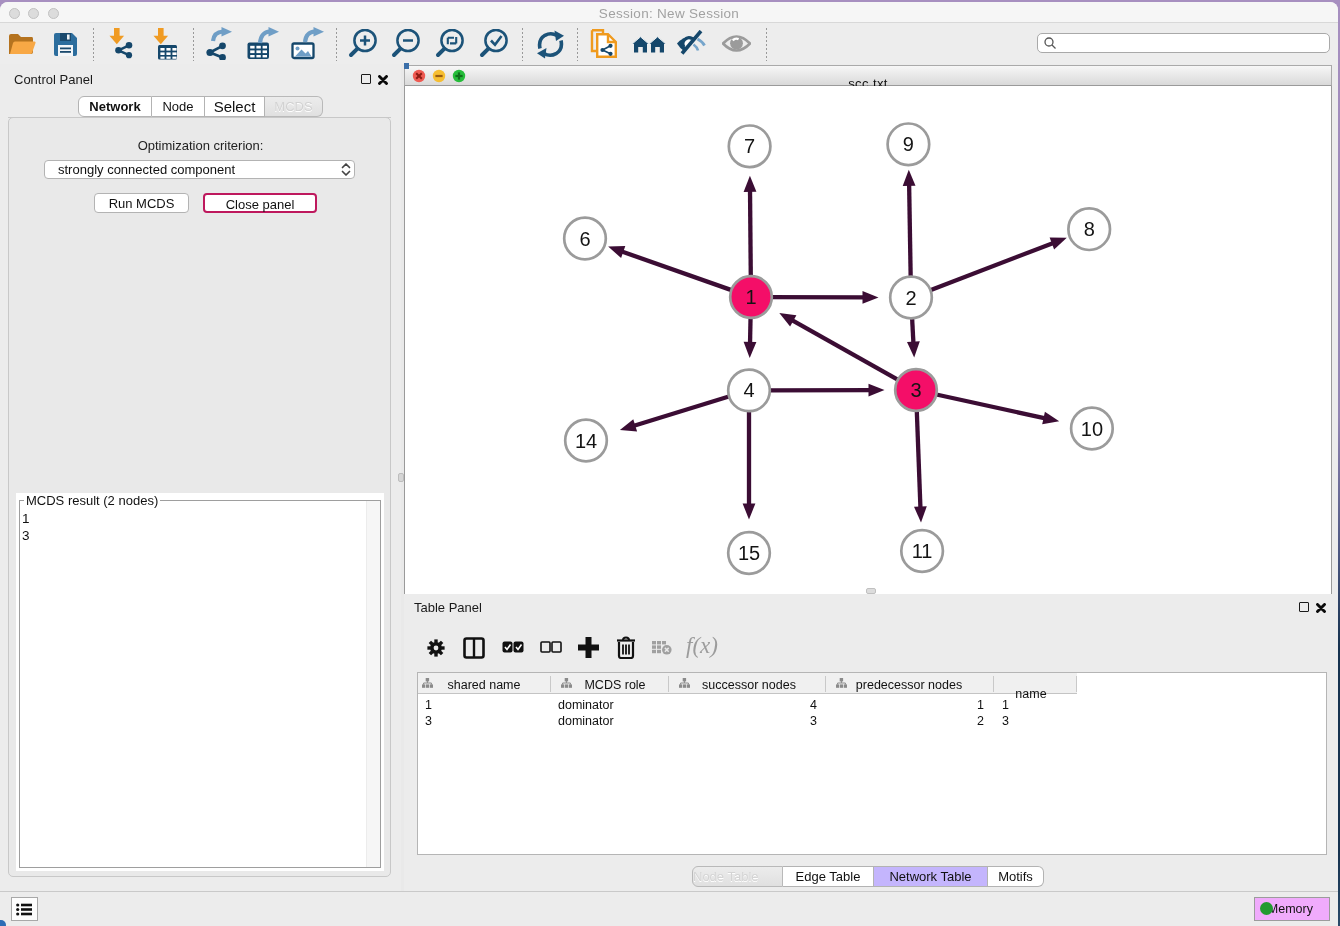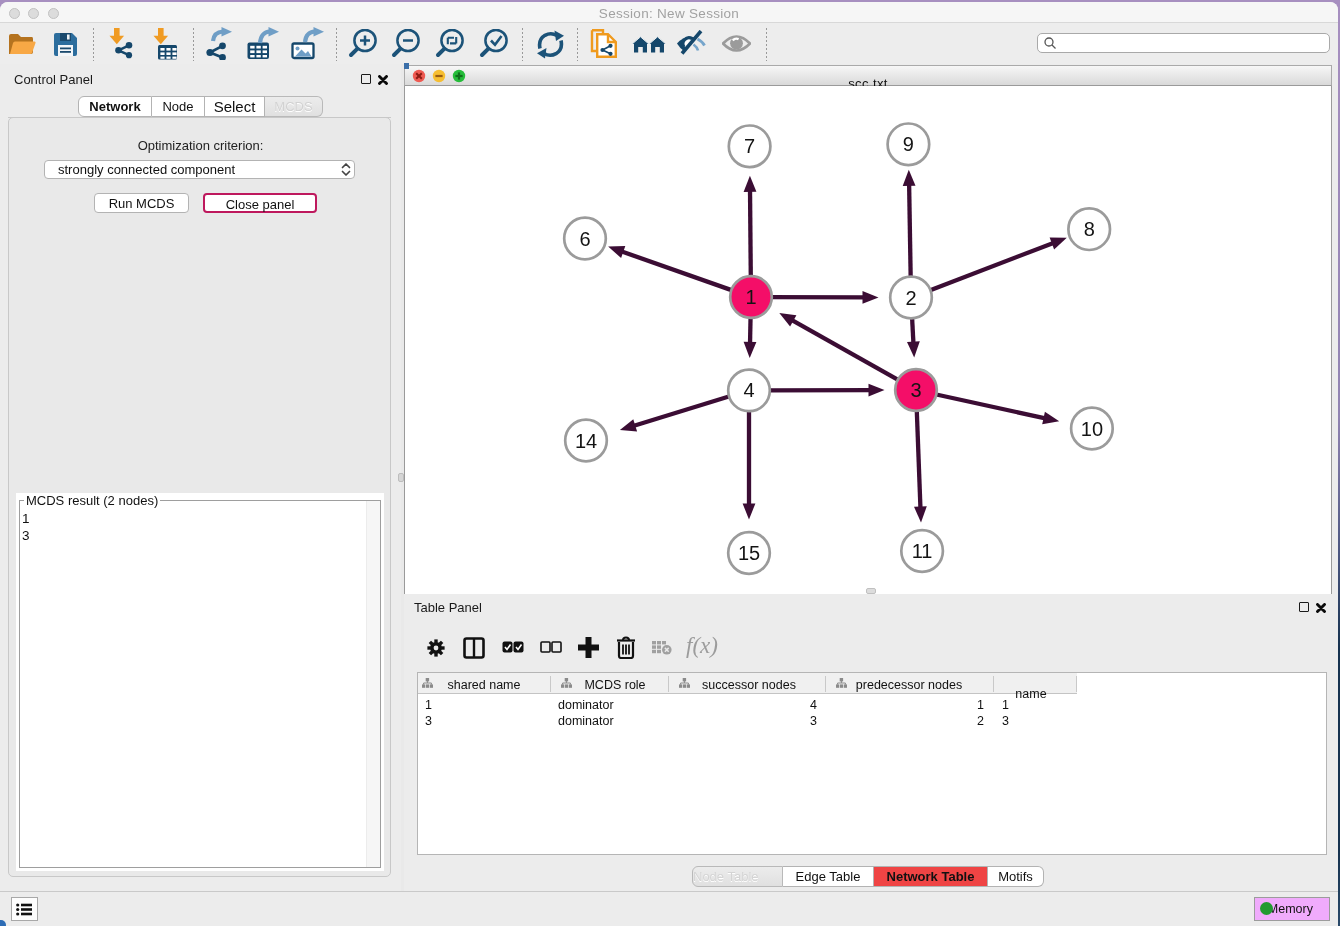--- a/index.html
+++ b/index.html
@@ -424,21 +424,21 @@
 <div class="abs" style="left:826px;top:698px;width:158px;text-align:right;font-size:12.5px;color:#111;">1</div>
 <div class="abs" style="left:1002px;top:698px;font-size:12.5px;color:#111;">1</div>
 <div class="abs" style="left:425px;top:714px;font-size:12.5px;color:#111;">3</div>
 <div class="abs" style="left:558px;top:714px;font-size:12.5px;color:#111;">dominator</div>
 <div class="abs" style="left:669px;top:714px;width:148px;text-align:right;font-size:12.5px;color:#111;">3</div>
 <div class="abs" style="left:826px;top:714px;width:158px;text-align:right;font-size:12.5px;color:#111;">2</div>
 <div class="abs" style="left:1002px;top:714px;font-size:12.5px;color:#111;">3</div>
 
 <div class="abs" style="left:692px;top:866px;width:91px;height:21px;background:linear-gradient(#ececec,#e0e0e0);border:1px solid #b9b9b9;border-radius:6px 0 0 6px;text-align:left;font-size:13px;color:#d4d4d4;line-height:20px;text-shadow:0 1px 0 #fff;">Node Table</div>
 <div class="abs" style="left:783px;top:866px;width:91px;height:21px;background:#fff;border:1px solid #b3b3b3;border-left:none;text-align:center;font-size:13px;color:#111;line-height:20px;">Edge Table</div>
-<div class="abs" style="left:874px;top:866px;width:114px;height:21px;background:#ef4444;border:1px solid #b3b3b3;border-left:none;text-align:center;font-size:13px;color:#111;line-height:20px;font-weight:bold;">Network Table</div>
+<div class="abs" style="left:874px;top:866px;width:114px;height:21px;background:#c4b5fd;border:1px solid #b3b3b3;border-left:none;text-align:center;font-size:13px;color:#111;line-height:20px;">Network Table</div>
 <div class="abs" style="left:988px;top:866px;width:56px;height:21px;background:#fff;border:1px solid #b3b3b3;border-left:none;border-radius:0 6px 6px 0;text-align:center;font-size:13px;color:#111;line-height:20px;">Motifs</div>
 
 <div class="abs" style="left:0;top:891px;width:1338px;height:35px;background:#ececec;border-top:1px solid #c9c9c9;"></div>
 <div class="abs" style="left:11px;top:897px;width:27px;height:24px;background:#fdfdfd;border:1px solid #a8a8a8;"></div>
 <svg class="abs" style="left:16px;top:903px;" width="17" height="13" viewBox="0 0 17 13">
   <circle cx="1.7" cy="2" r="1.6" fill="#111"></circle>
     <rect x="5" y="0.7" width="11" height="2.6" fill="#111"></rect>
   <circle cx="1.7" cy="6.5" r="1.6" fill="#111"></circle>
     <rect x="5" y="5.2" width="11" height="2.6" fill="#111"></rect>
   <circle cx="1.7" cy="11" r="1.6" fill="#111"></circle>

